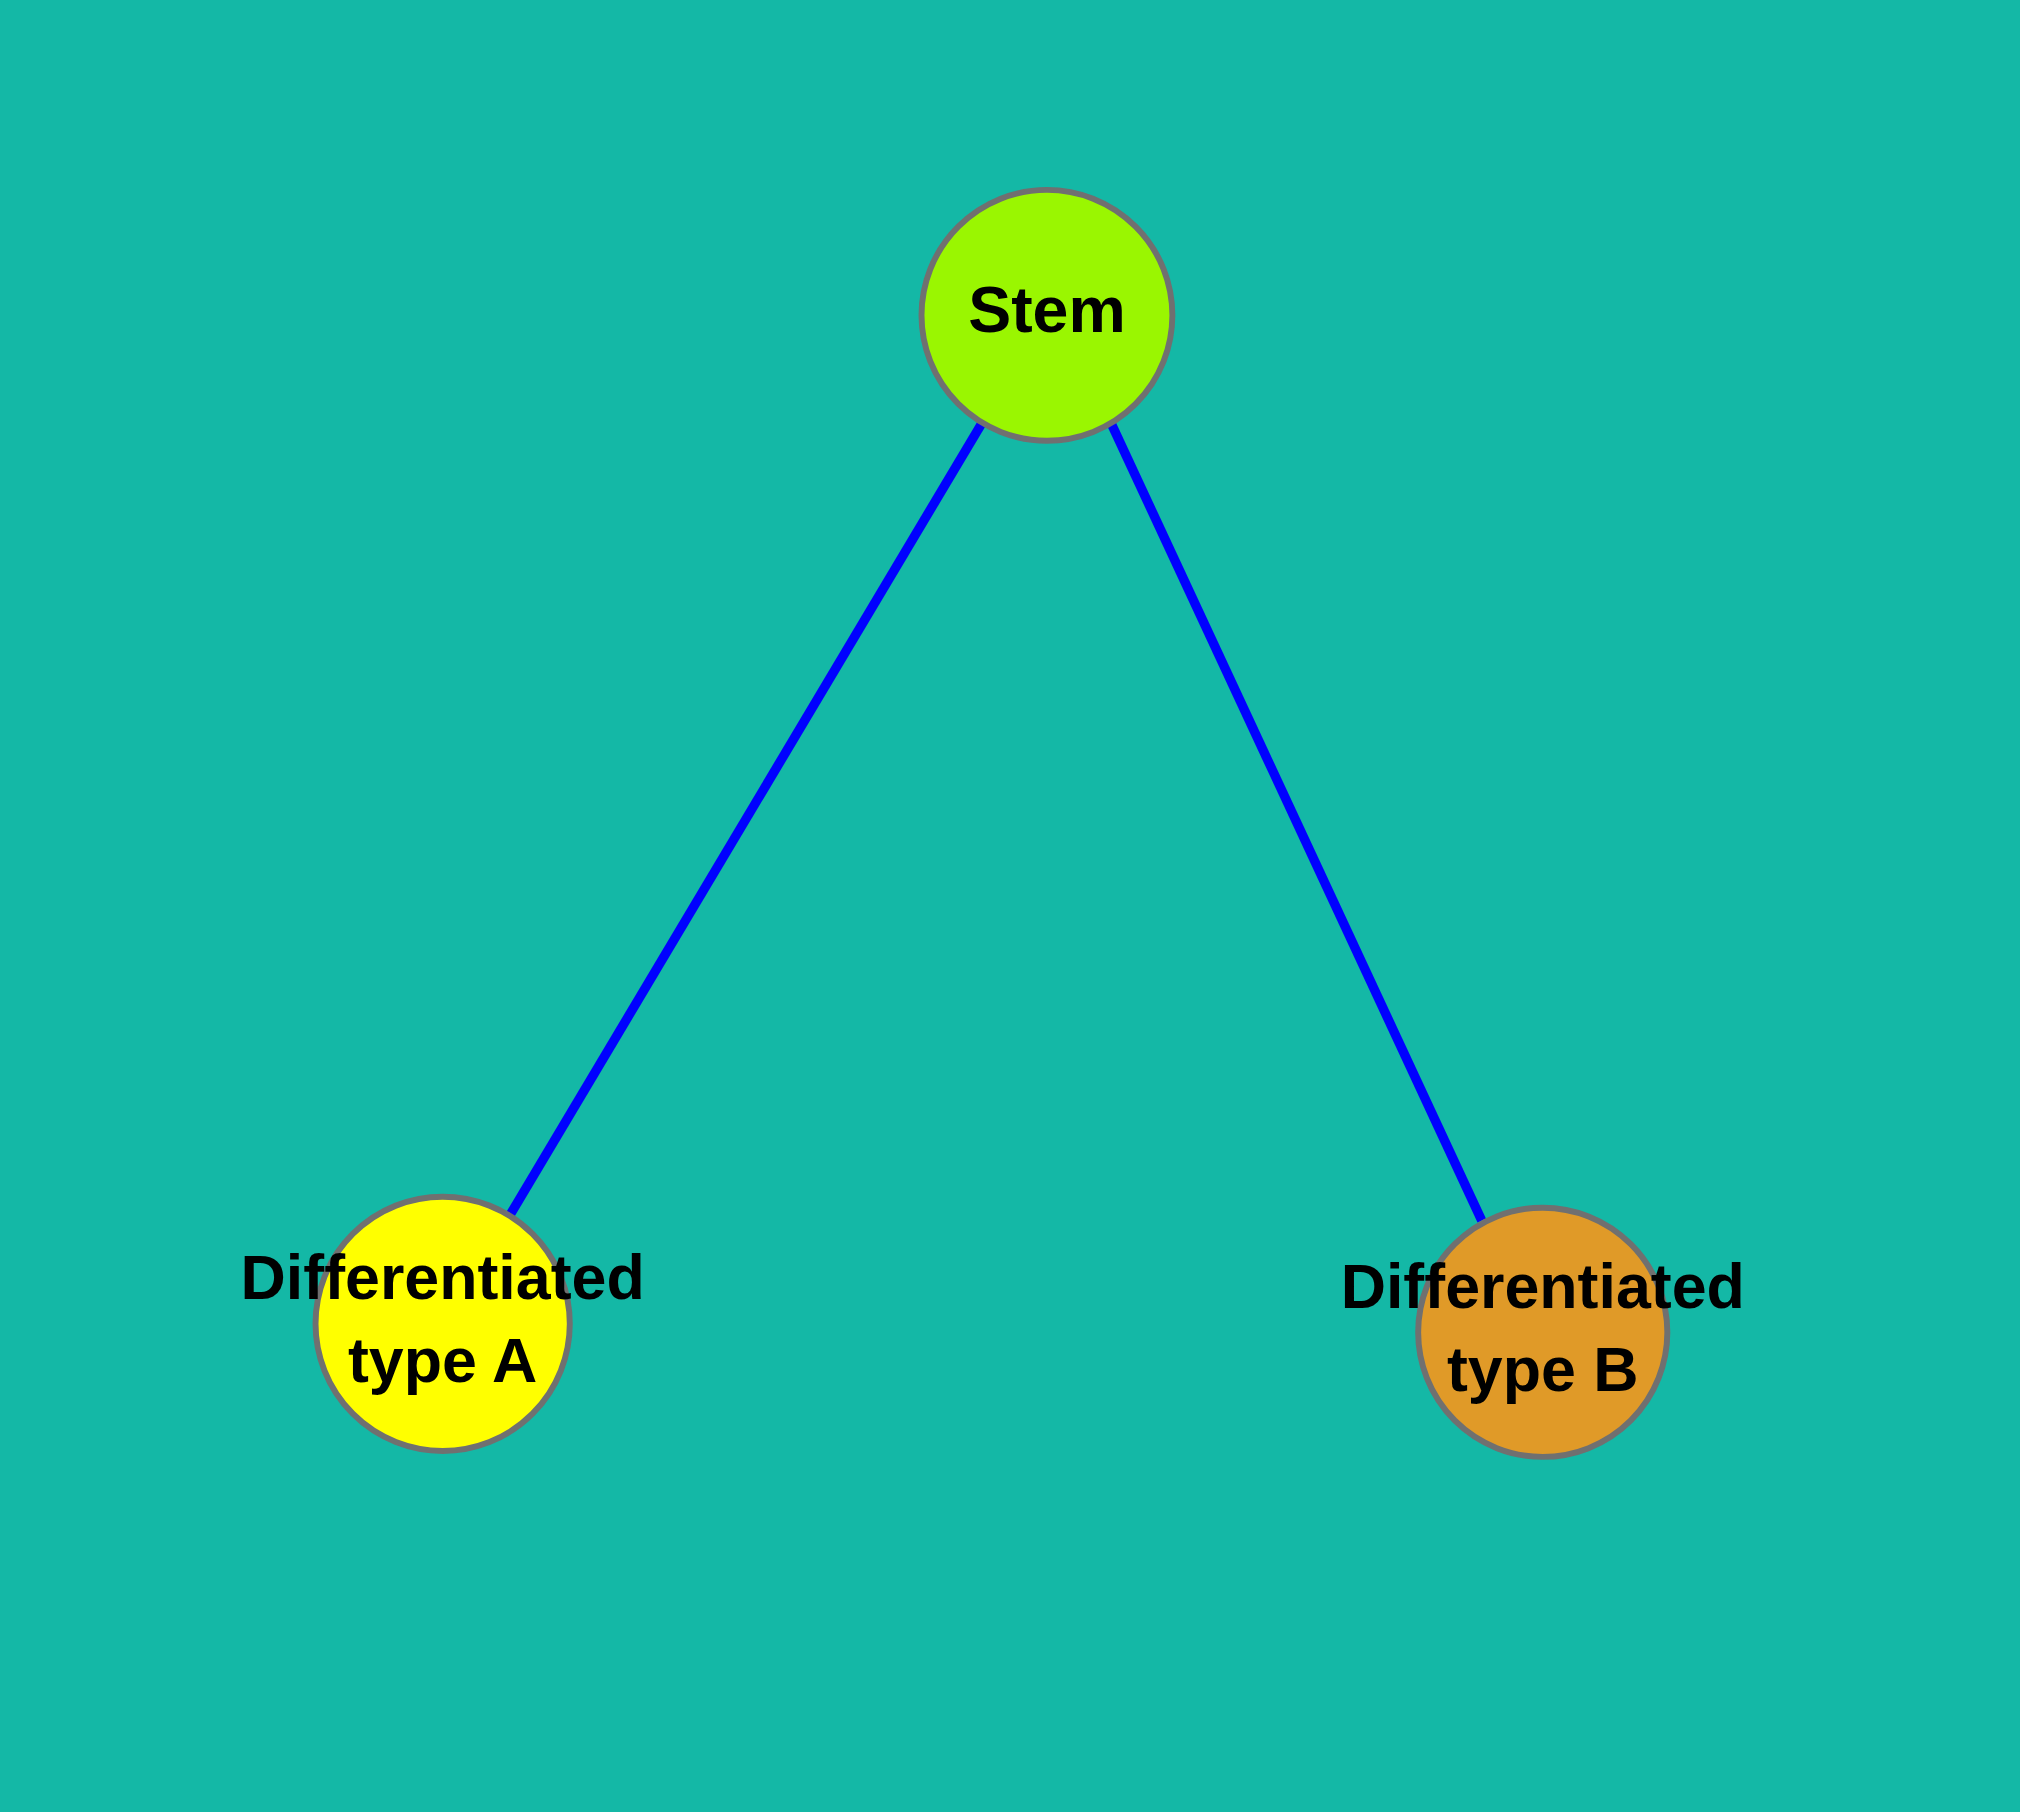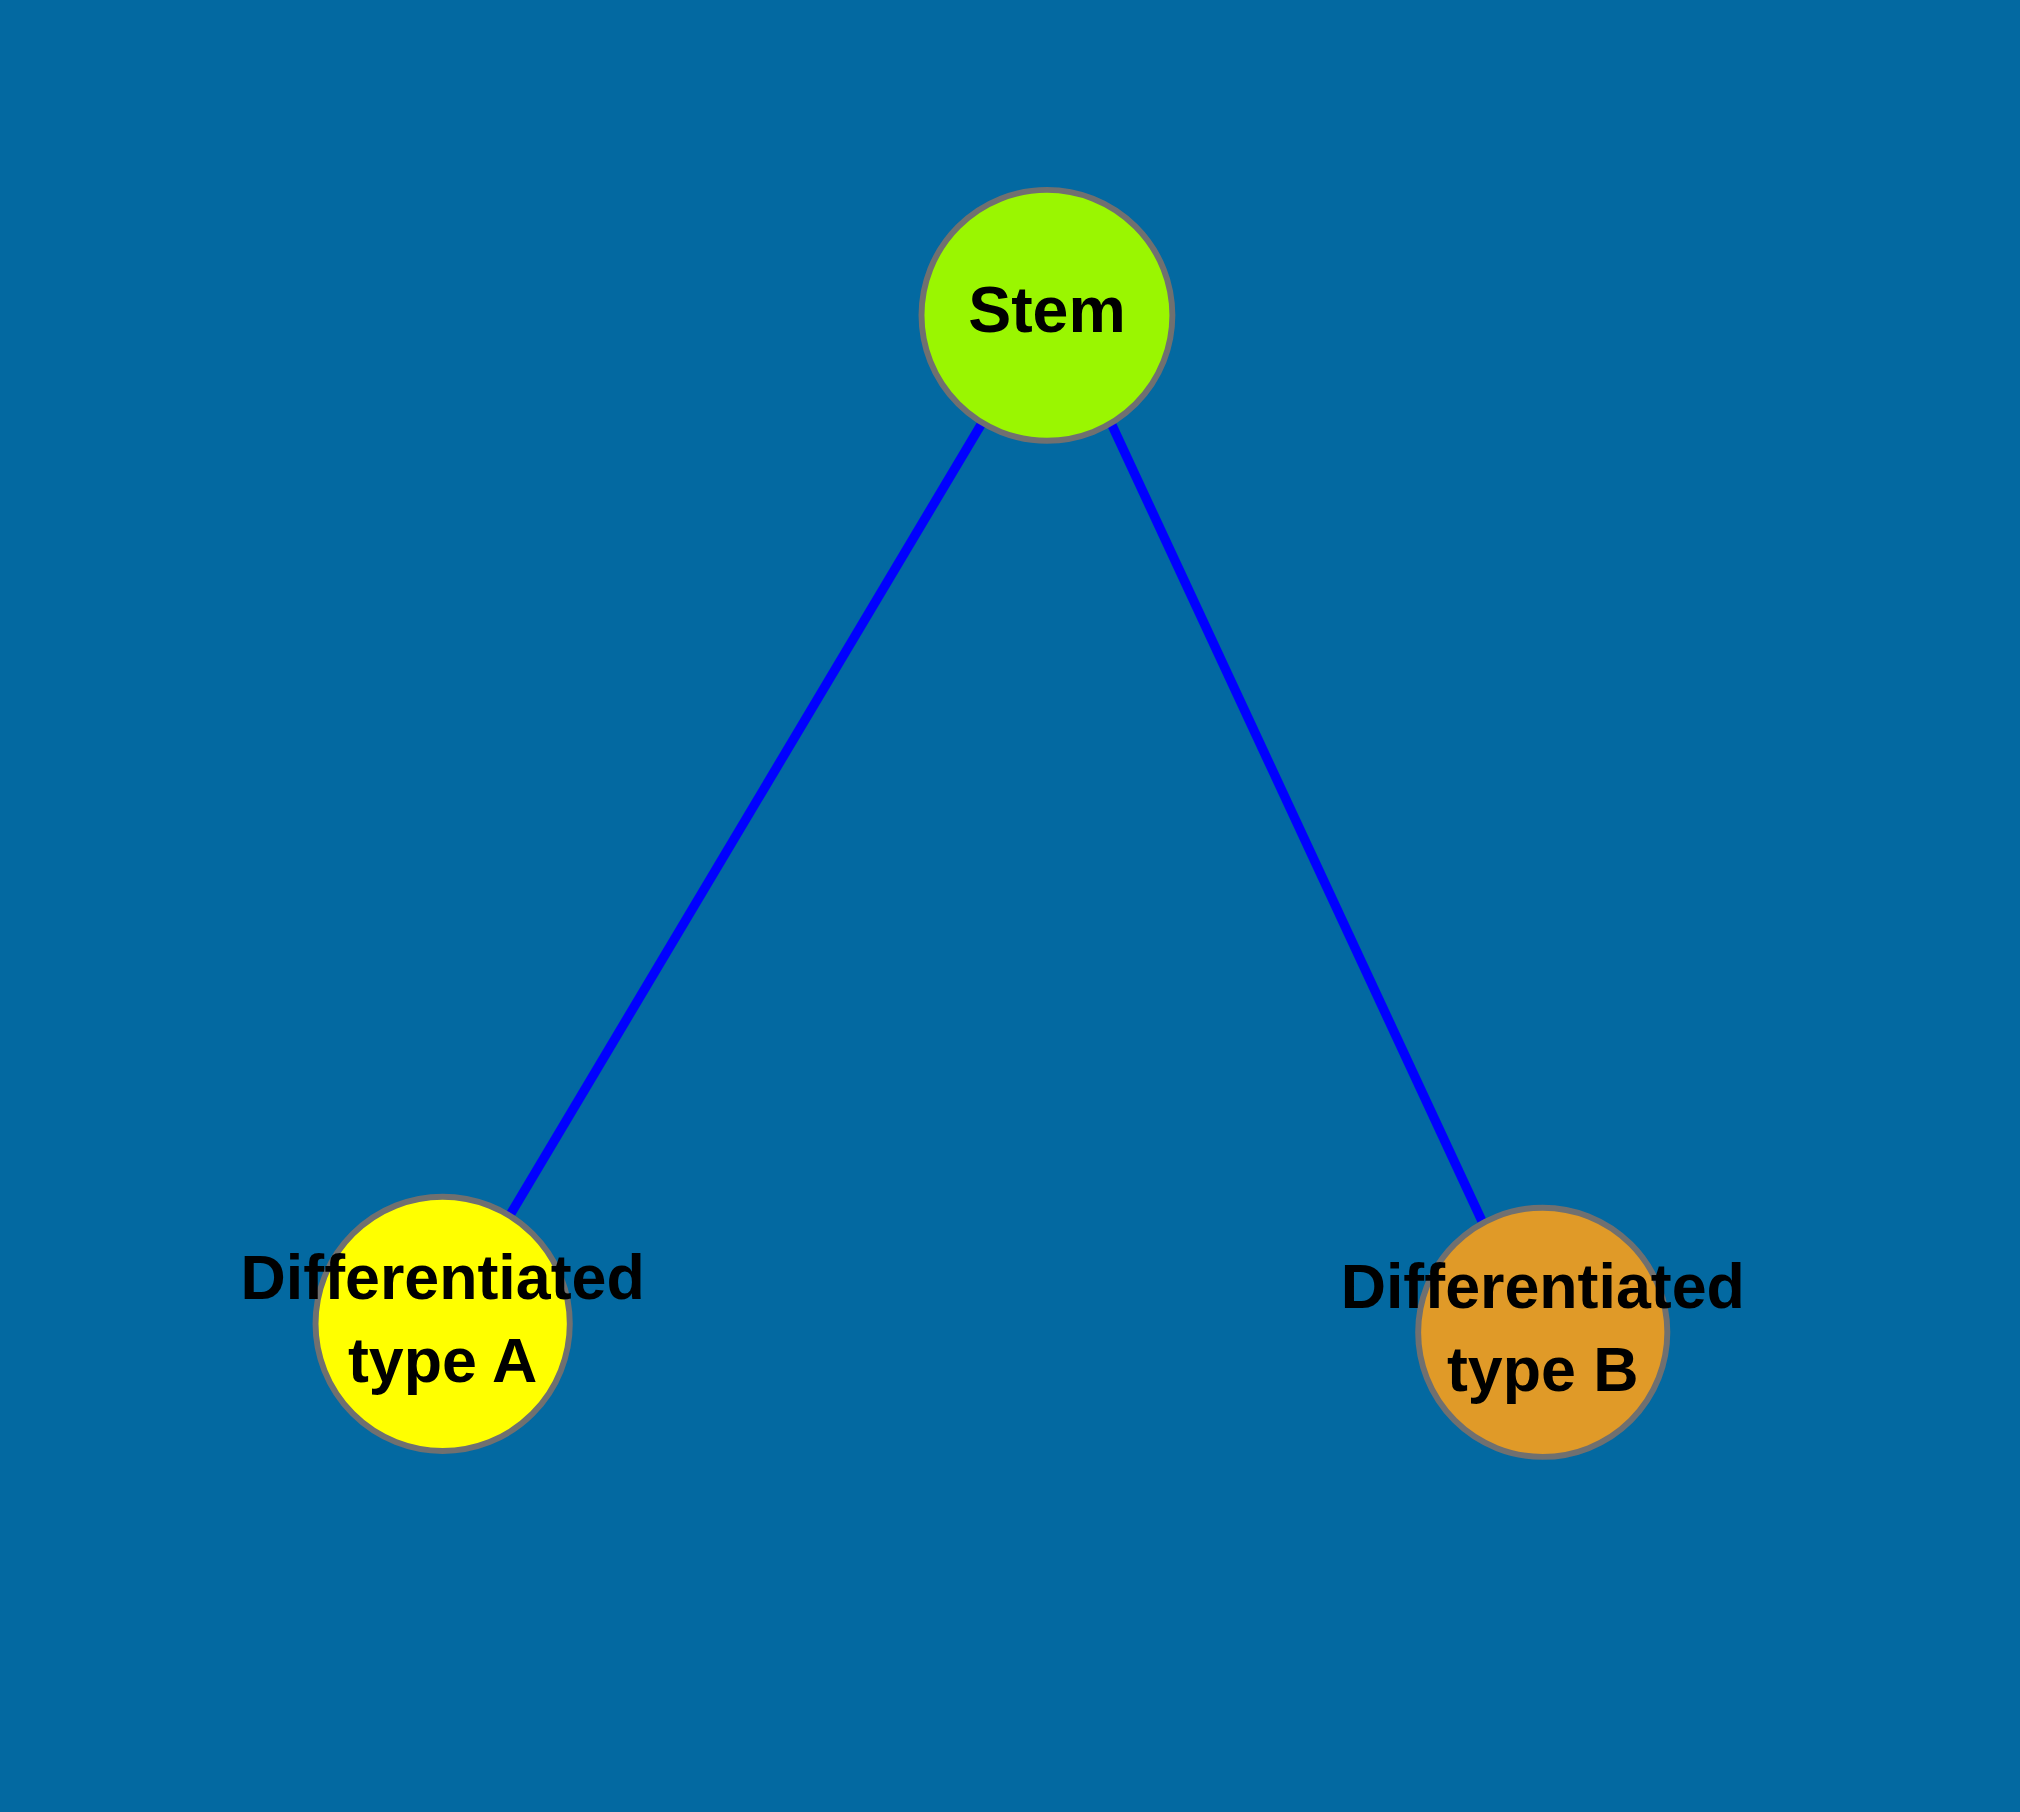--- a/index.html
+++ b/index.html
@@ -43,21 +43,21 @@
   .node-label.single {
     font-size: 76px;
   }
   .node-label.multi {
     font-size: 74px;
   }
 </style>
 </head>
 <body>
 
-<div id="canvas" style="background: #0369a1;">
+<div id="canvas" style="background: #14b8a6;">
   <svg id="graph-svg" viewBox="0 0 2384 2138">
     <g id="edges-layer">
         <line class="edge-line" x1="1159" y1="498" x2="600" y2="1436" stroke="#0000ff"></line>
         <line class="edge-line" x1="1311" y1="500" x2="1748" y2="1440" stroke="#0000ff"></line>
       </g>
     <g id="nodes-layer">
         <g>
           <circle class="node-circle" cx="1235" cy="372" r="148" fill="#9af601" stroke="#707070"></circle>
           <text class="node-label single" x="1235" fill="#000000"><tspan x="1235" y="372">Stem</tspan></text>
         </g>

